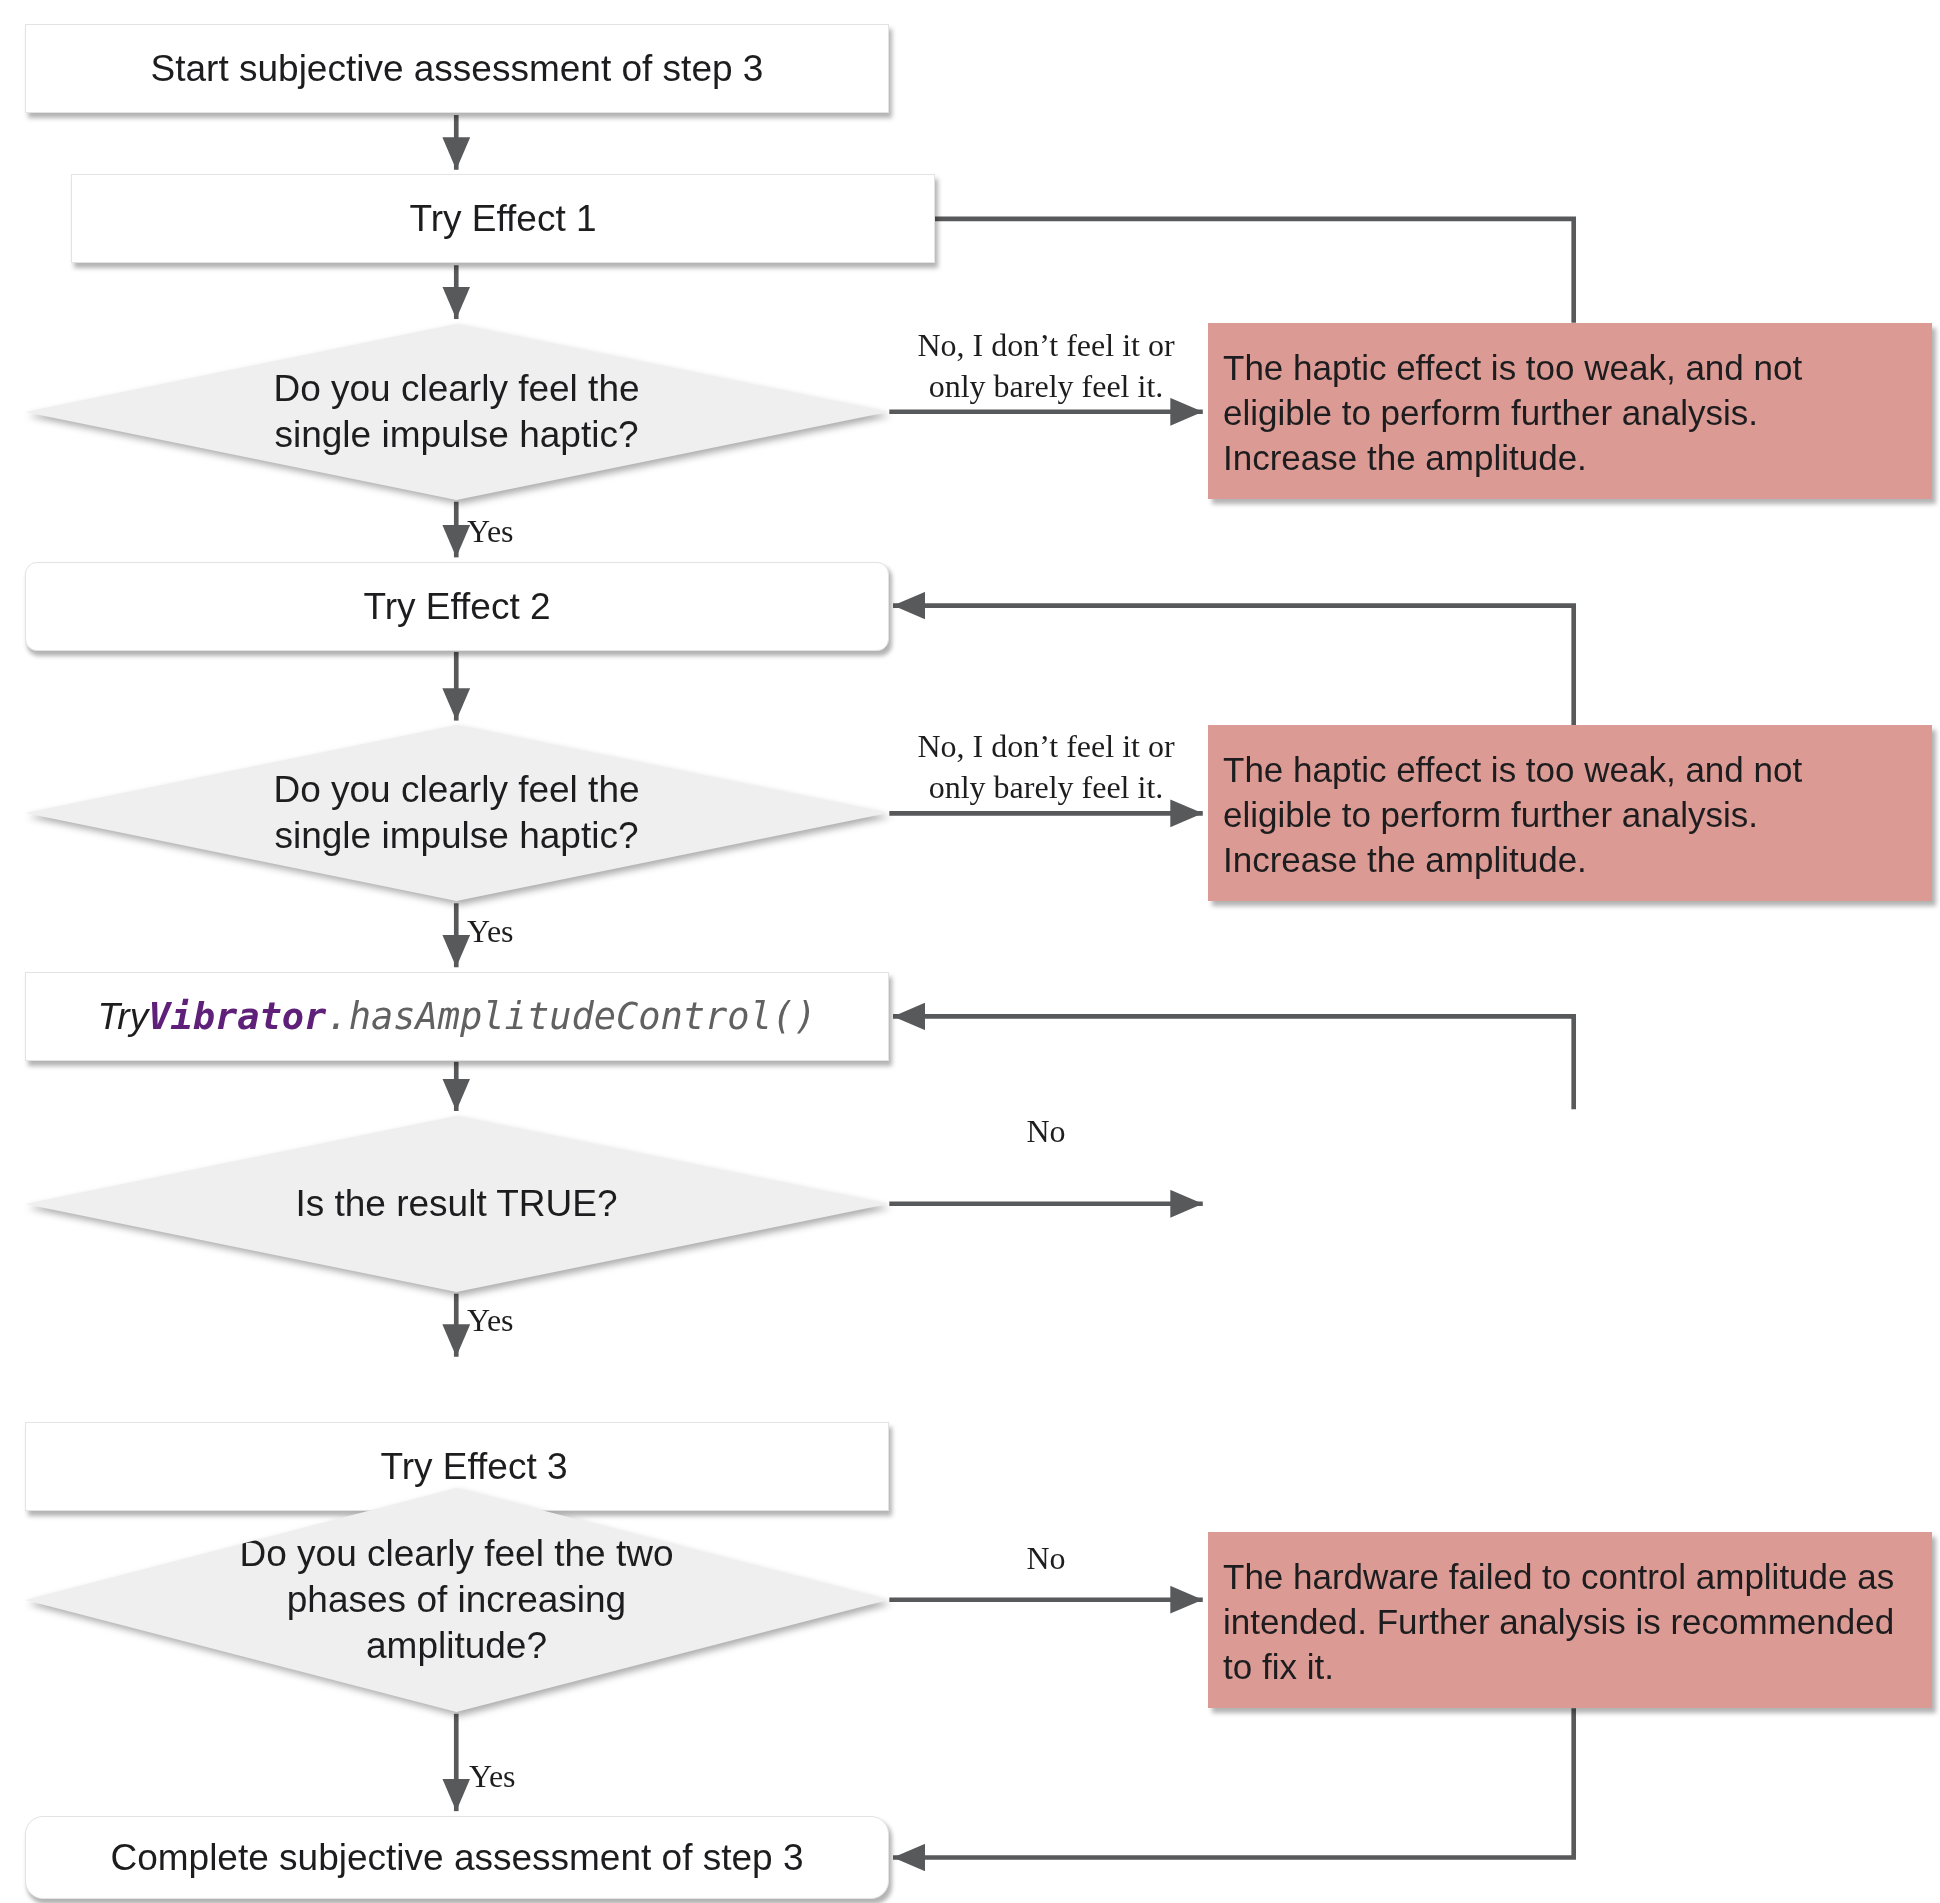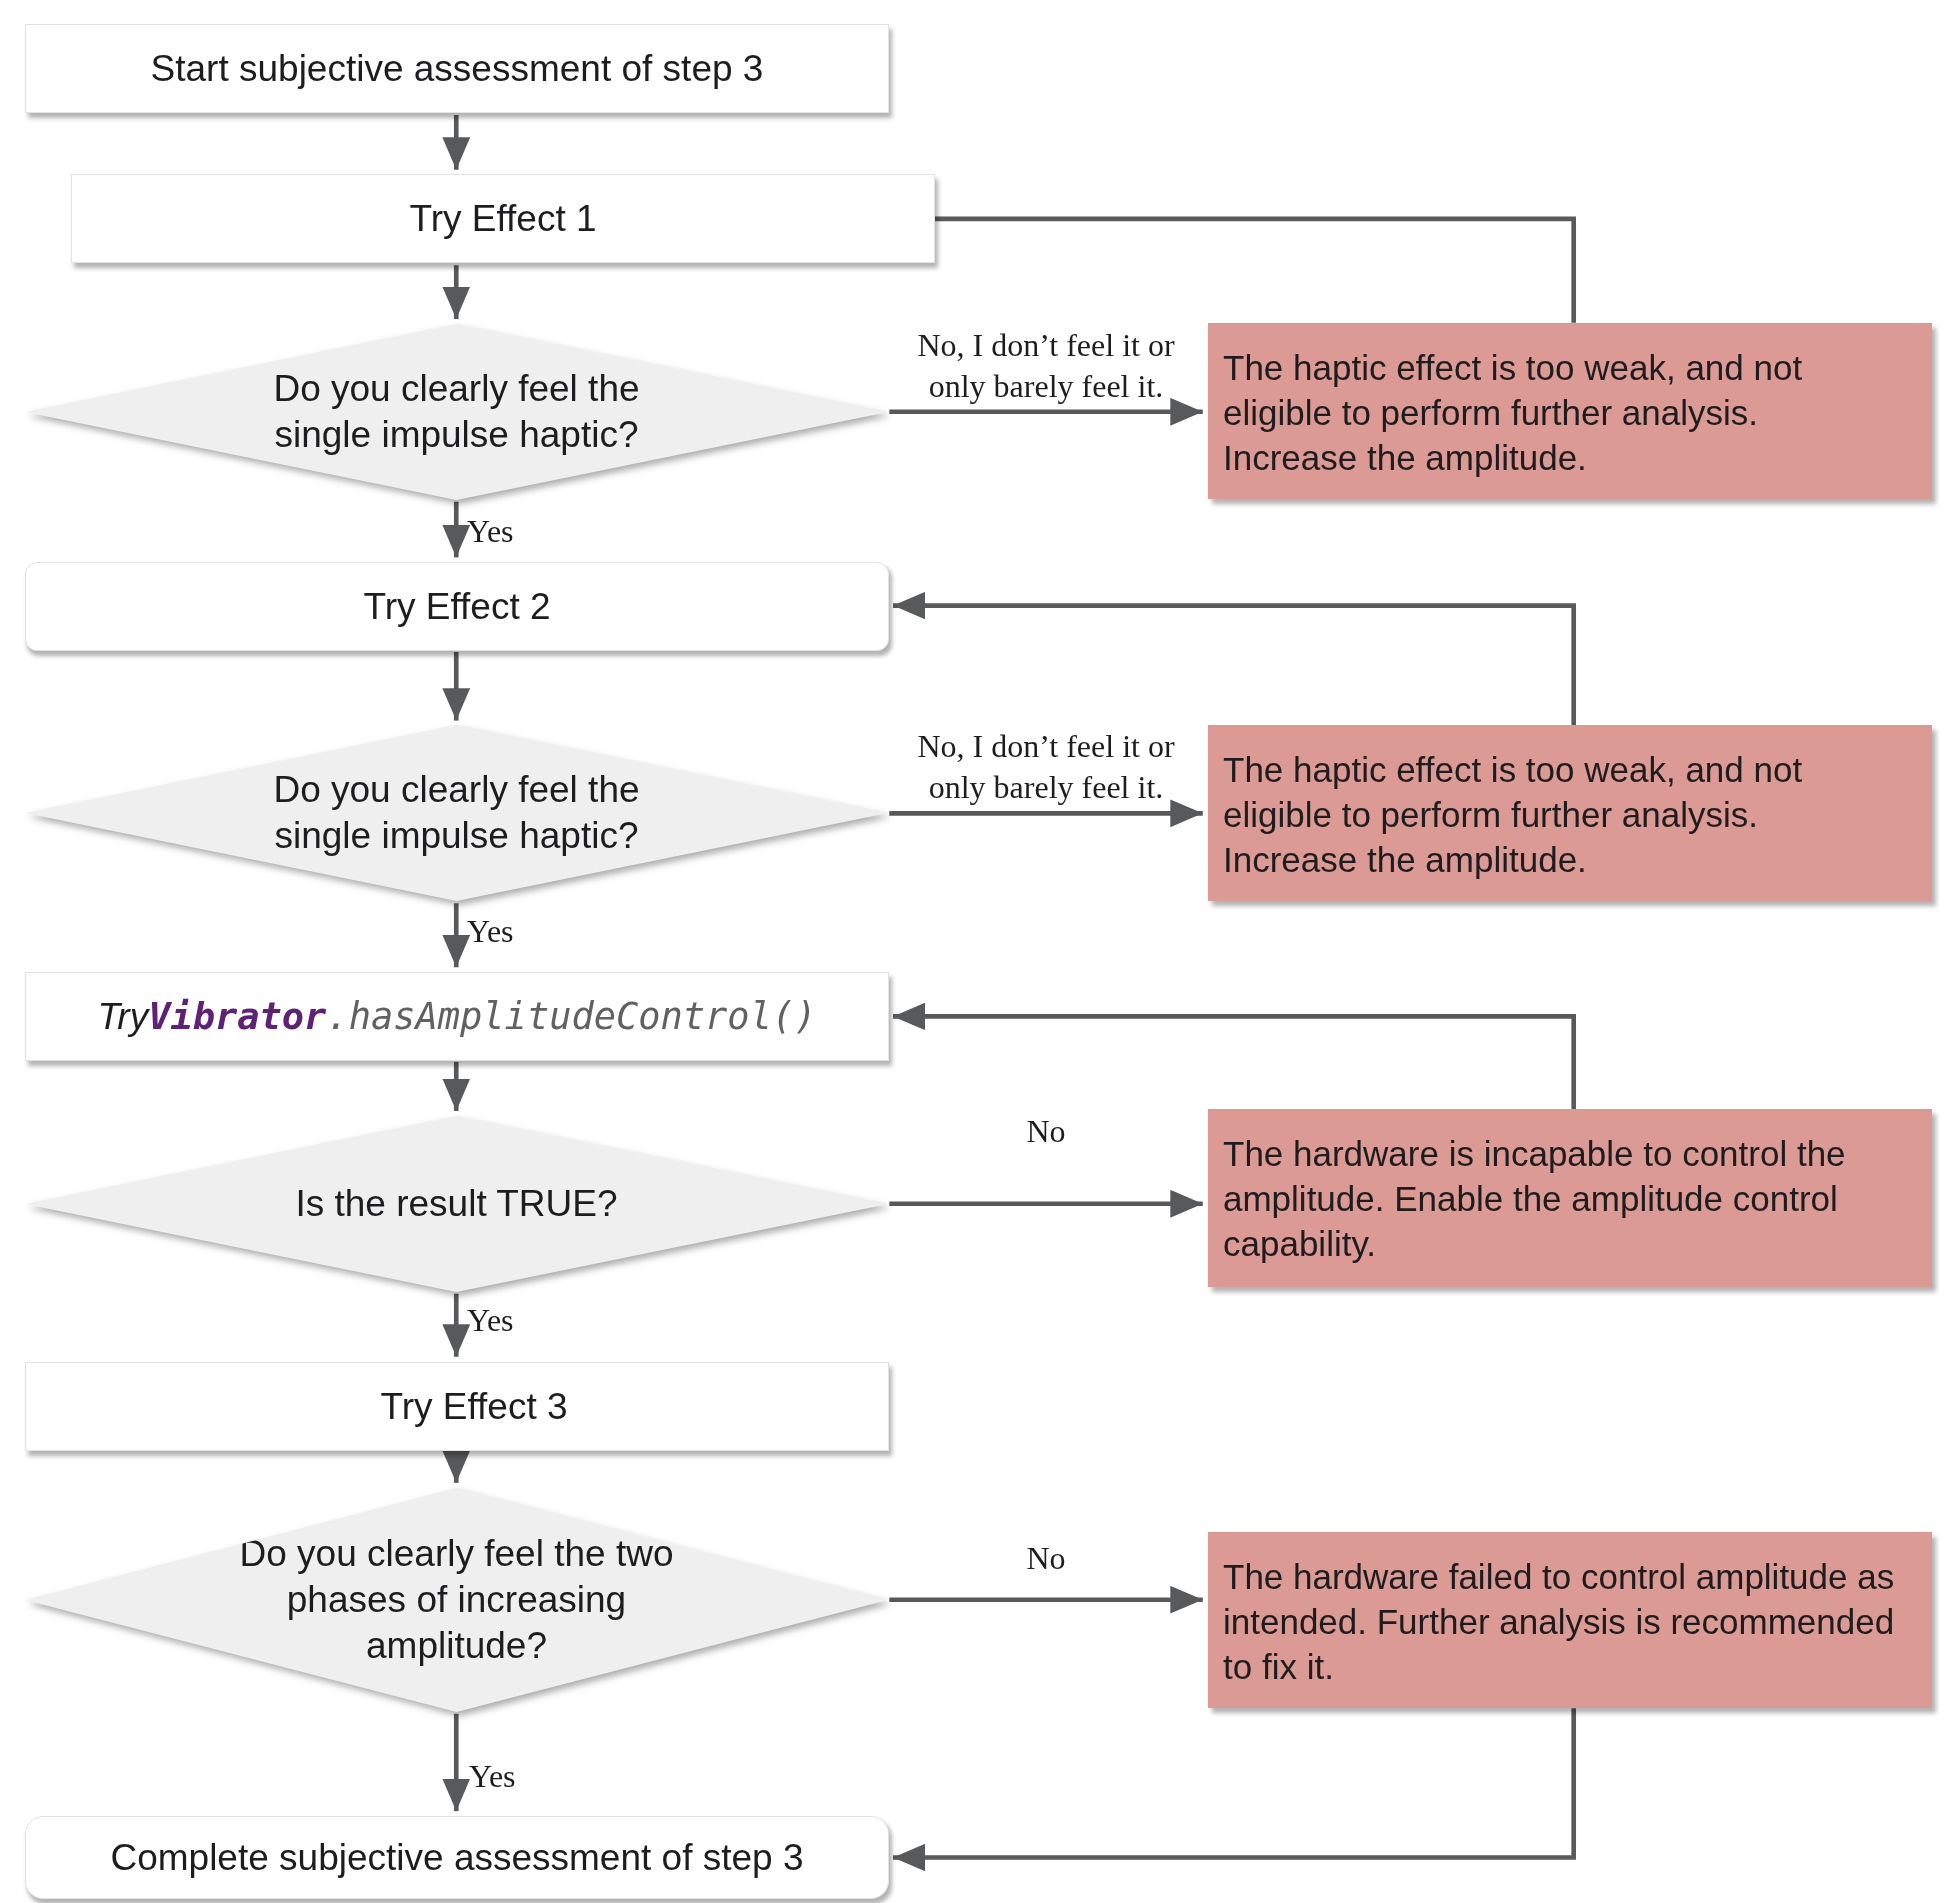--- a/index.html
+++ b/index.html
@@ -27,21 +27,21 @@
 
   .node{position:absolute;display:flex;align-items:center;justify-content:center;
         box-sizing:border-box;z-index:2;text-align:center;}
   .process{left:25px;width:864px;height:89px;background:var(--process-fill);
         border:1.9px solid var(--process-border);box-shadow:2.8px 4.6px 4.6px rgba(0,0,0,.30);
         font-size:37px;}
   #n-start{top:24px;}
   #n-try1{top:174px;margin-left:46px;}
   #n-try2{top:562px;border-radius:12px;}
   #n-vib{top:972px;font-style:italic;}
-  #n-try3{top:1362px;padding-left:34px;}
+  #n-try3{top:1422px;padding-left:34px;}
   #n-complete{top:1816px;height:83px;border-radius:18px;}
 
   .decision-wrap{position:absolute;z-index:2;filter:drop-shadow(3.7px 4.6px 3.7px rgba(0,0,0,.33));}
   .decision{width:100%;height:100%;background:var(--decision-fill);
         clip-path:polygon(50% 0,100% 50%,50% 100%,0 50%);
         display:flex;flex-direction:column;align-items:center;justify-content:center;
         text-align:center;font-size:37px;line-height:46px;}
   #d1{left:25px;top:324px;width:863px;height:176px;}
   #d2{left:25px;top:725px;width:863px;height:176px;}
   #d3{left:25px;top:1116px;width:863px;height:176px;}
@@ -163,25 +163,20 @@
     <span class="line">eligible to perform further analysis.</span>
     <span class="line">Increase the amplitude.</span>
   </div>
 
   <div class="alert" id="a2">
     <span class="line">The haptic effect is too weak, and not</span>
     <span class="line">eligible to perform further analysis.</span>
     <span class="line">Increase the amplitude.</span>
   </div>
 
-  <div class="alert" id="a3">
-    <span class="line">The hardware is incapable to control the</span>
-    <span class="line">amplitude. Enable the amplitude control</span>
-    <span class="line">capability.</span>
-  </div>
 
   <div class="alert" id="a4">
     <span class="line">The hardware failed to control amplitude as</span>
     <span class="line">intended. Further analysis is recommended</span>
     <span class="line">to fix it.</span>
   </div>
 
   <div class="edge-label" id="yes1">Yes</div>
   <div class="edge-label" id="yes2">Yes</div>
   <div class="edge-label" id="yes3">Yes</div>

